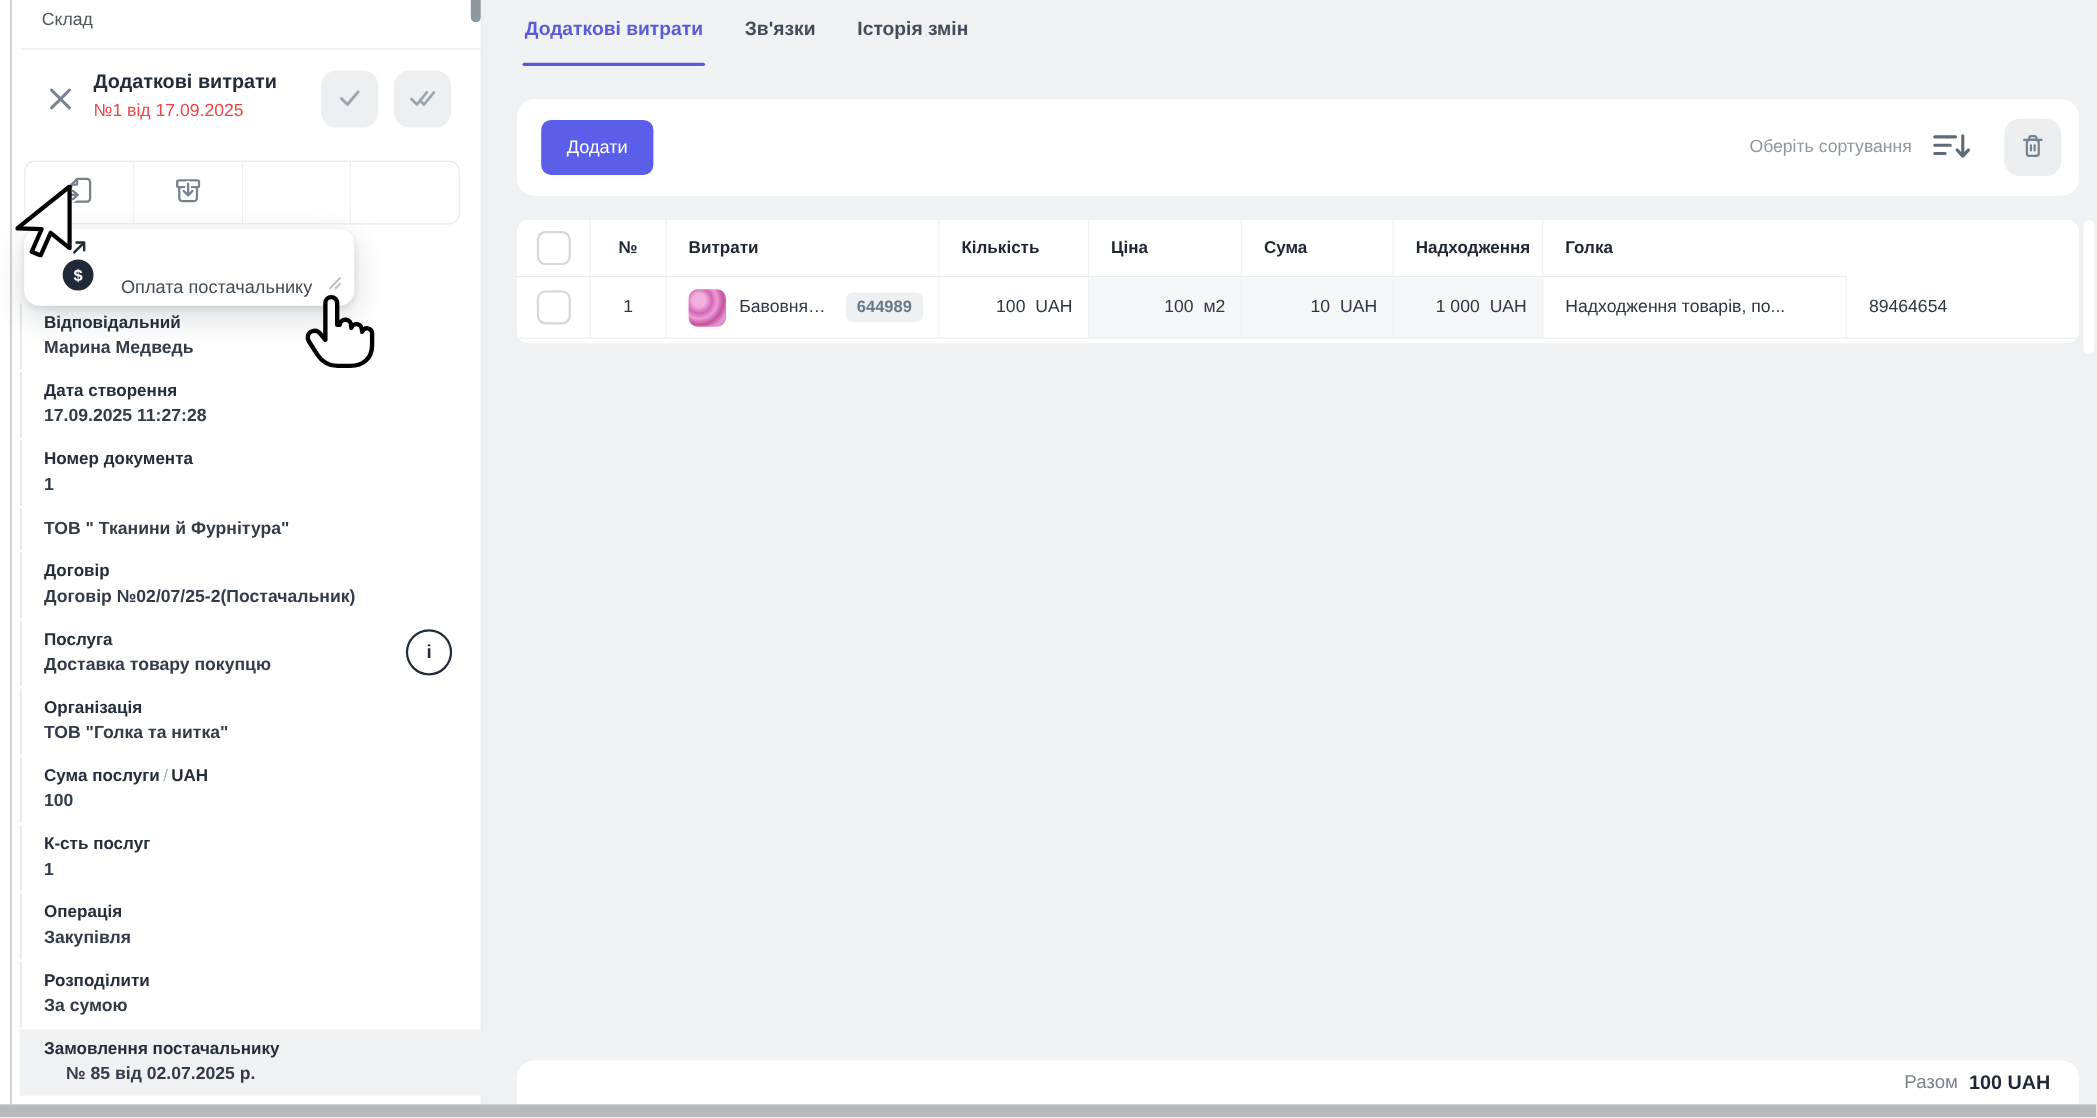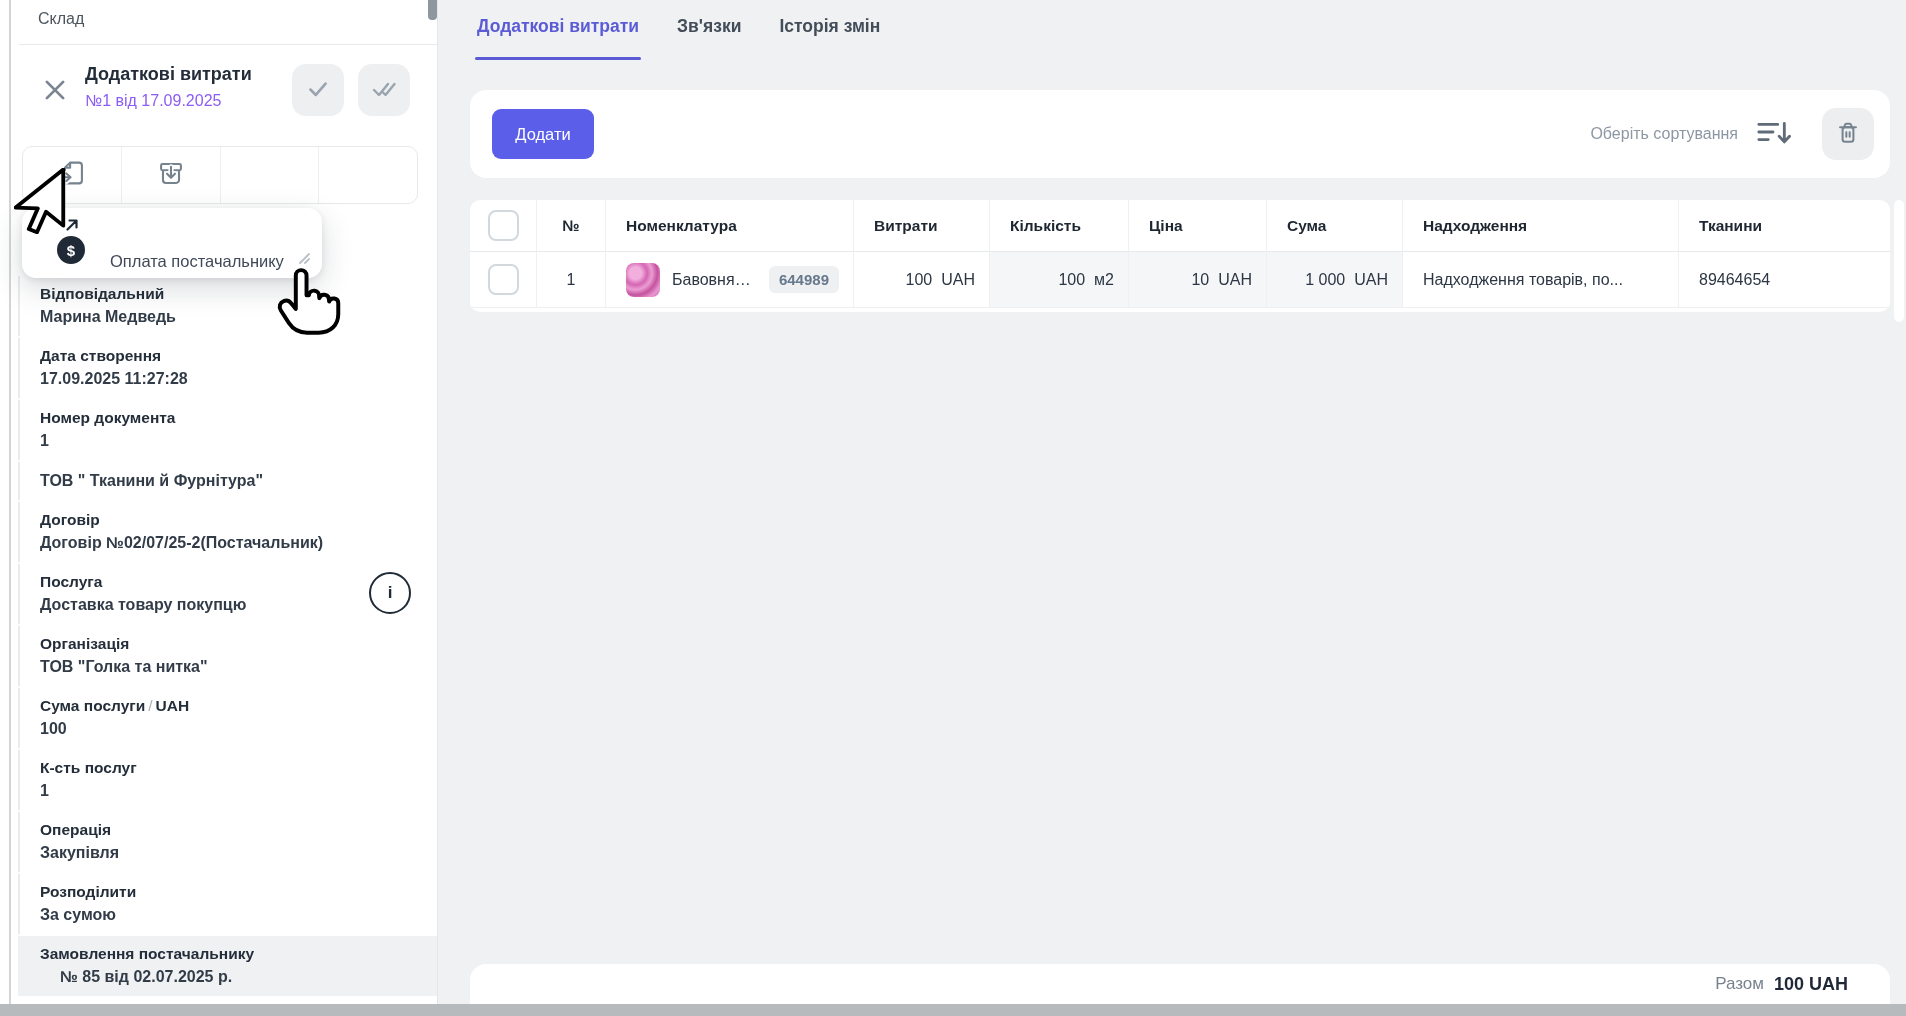--- a/index.html
+++ b/index.html
@@ -11,21 +11,21 @@
   
   .sidebar{position:absolute;left:11px;top:0;width:426px;height:1004px;background:#fff;
            border-right:1px solid #e4e7ea;}
   .sb-scroll{position:absolute;right:0;top:0;width:9px;height:20px;background:#8f979e;border-radius:0 0 4px 4px;}
   .breadcrumb{position:absolute;left:27px;top:10px;font-size:16px;color:#4c565f;}
   .sb-divider{position:absolute;left:8px;right:0;top:44px;border-top:1px solid #e7e9eb;}
 
   .btn-close{position:absolute;left:27px;top:74px;width:34px;height:34px;background:none;border:none;
              display:flex;align-items:center;justify-content:center;cursor:pointer;padding:0;}
   .doc-title{position:absolute;left:74px;top:64px;font-size:18px;font-weight:700;color:#232d39;}
-  .doc-subtitle{position:absolute;left:74px;top:92px;font-size:16px;color:#8b5cf6;}
+  .doc-subtitle{position:absolute;left:74px;top:92px;font-size:16px;color:#ef4444;}
   .btn-check{position:absolute;top:64px;width:52px;height:52px;background:#edeff1;border:none;
              border-radius:14px;display:flex;align-items:center;justify-content:center;cursor:pointer;}
   .btn-check.one{left:281px;} .btn-check.two{left:347px;}
 
   .icon-row{position:absolute;left:11px;top:146px;width:394px;height:56px;border:1px solid #e7e9ec;
             border-radius:10px;display:flex;background:#fff;}
   .icon-cell{flex:1;display:flex;align-items:center;justify-content:center;border-right:1px solid #edeff1;cursor:pointer;}
   .icon-cell:last-child{border-right:none;}
 
   .cursor-arrow{position:absolute;left:3px;top:168px;z-index:9;pointer-events:none;}
@@ -88,21 +88,21 @@
   .thumb{width:34px;height:34px;border-radius:8px;margin-right:12px;flex:none;
          background:radial-gradient(circle at 28% 30%,#f2aedd 0 18%,#d466b3 34%,#ec9cd3 48%,#c4539f 64%,#ea96d0 80%,#d066b1 100%);}
   .nom-name{max-width:118px;overflow:hidden;text-overflow:ellipsis;}
   .badge{background:#eef0f2;color:#66788c;font-weight:600;font-size:15px;border-radius:6px;
          padding:5px 10px;margin-left:14px;}
   .unit{margin-left:9px;}
   .scroll-thumb{position:absolute;right:2px;top:200px;width:10px;height:122px;background:#fff;border-radius:5px;}
 
   .card-footer{position:absolute;left:32px;top:964px;width:1420px;height:40px;background:#fff;
                border-radius:16px 16px 0 0;display:flex;align-items:center;justify-content:flex-end;
-               padding-right:42px;box-sizing:border-box;}
+               padding-right:26px;box-sizing:border-box;}
   .total-label{color:#77828e;font-size:17px;margin-right:10px;}
   .total-value{font-weight:700;font-size:18px;color:#1f2836;}
 </style>
 </head>
 <body>
 
 <div class="page">
   <div class="edge-left"></div>
 
   <aside class="sidebar">
@@ -275,27 +275,26 @@
         </button>
       </div>
     </section>
 
     <section class="card-table">
       <div class="trow thead">
         <div class="cell center">
             <span class="checkbox"></span>
           </div>
         <div class="cell center">№</div>
-        <div class="cell">Номенклатура</div>
         <div class="cell">Витрати</div>
         <div class="cell">Кількість</div>
         <div class="cell">Ціна</div>
         <div class="cell">Сума</div>
         <div class="cell">Надходження</div>
-        <div class="cell">Тканини</div>
+        <div class="cell">Голка</div>
       </div>
       <div class="trow tbody">
         <div class="cell center">
             <span class="checkbox"></span>
           </div>
         <div class="cell center">1</div>
         <div class="cell">
           <span class="thumb"></span>
           <span class="nom-name">Бавовняна ...</span>
           <span class="badge">644989</span>

